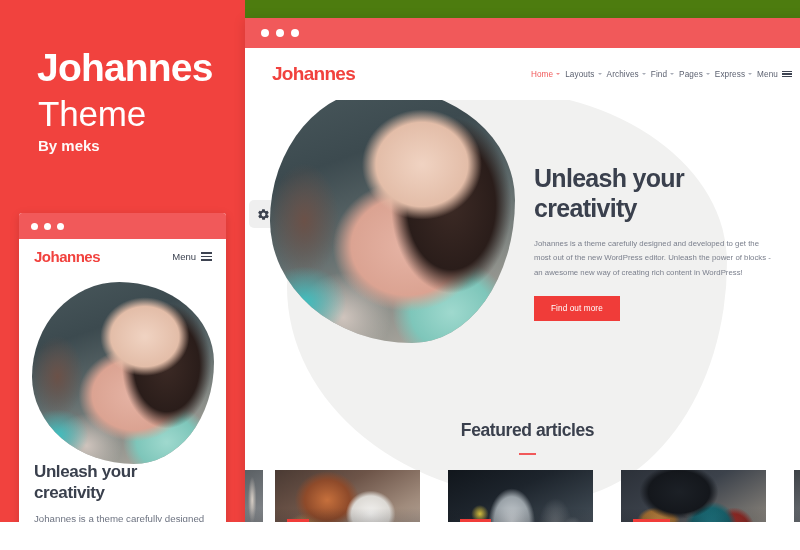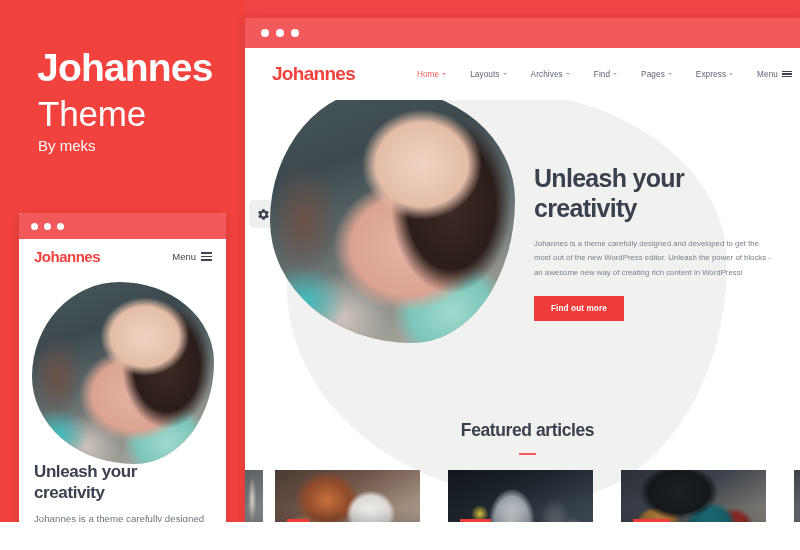--- a/index.html
+++ b/index.html
@@ -1,40 +1,40 @@
 <!DOCTYPE html>
 <html><head>
 <meta charset="utf-8">
 <style>
   * { margin:0; padding:0; box-sizing:border-box; }
   html, body {
     width:800px; height:550px; overflow:hidden;
     font-family:"Liberation Sans", sans-serif;
     background:#ffffff;
   }
-  .stage { position:relative; width:800px; height:522px; background:#ef4444; overflow:hidden; }
+  .stage { position:relative; width:800px; height:522px; background:#4d7c0f; overflow:hidden; }
 
   
   .left-panel {
     position:absolute; left:0; top:0; width:245px; height:550px;
     background:#F1423E;
   }
   .theme-name {
     position:absolute; left:37px; top:48px;
     font-size:39px; font-weight:bold; color:#ffffff;
     letter-spacing:-0.8px; line-height:1;
   }
   .theme-sub {
     position:absolute; left:38px; top:96px;
     font-size:35px; font-weight:300; color:#ffffff;
     letter-spacing:-0.2px; line-height:1;
   }
   .theme-author {
     position:absolute; left:38px; top:138px;
-    font-size:15px; font-weight:400; color:#ffffff;
+    font-size:15px; font-weight:700; color:#ffffff;
     opacity:0.97; line-height:1;
   }
 
   
   .mobile-preview {
     position:absolute; left:19px; top:213px; width:207px; height:340px;
     background:#ffffff; overflow:hidden;
     border-radius:3px;
     box-shadow:0 2px 10px rgba(0,0,0,0.13);
   }
@@ -78,21 +78,21 @@
     padding-left:16px; gap:7px;
   }
   .bw-dot { width:8px; height:8px; border-radius:50%; background:#ffffff; }
 
   
   .site-nav {
     height:52px; display:flex; align-items:center;
     padding:0 18px 0 27px; background:#ffffff; position:relative; z-index:6;
   }
   .site-logo { font-size:19px; font-weight:bold; color:#F1423E; letter-spacing:-0.7px; }
-  .nav-items { margin-left:auto; display:flex; align-items:center; gap:24px; }
+  .nav-items { margin-left:auto; display:flex; align-items:center; gap:5px; }
   .nav-item {
     font-size:8.2px; color:#5d6271; display:flex; align-items:center; gap:3px;
     letter-spacing:0.1px; white-space:nowrap;
   }
   .nav-item.active { color:#F1595A; }
   .caret {
     width:0; height:0; border-left:2.6px solid transparent; border-right:2.6px solid transparent;
     border-top:2.8px solid #a9adb8; display:block;
   }
   .nav-item.active .caret { border-top-color:#F1898A; }
@@ -120,21 +120,21 @@
   .hero-h1 {
     font-size:25px; font-weight:bold; color:#3a404d; line-height:1.18;
     letter-spacing:-0.7px;
   }
   .hero-p {
     margin-top:14px; font-size:7.8px; color:#7a7f8c; line-height:1.85; width:238px;
   }
   .hero-btn {
     margin-top:16px; display:inline-block;
     background:#F03C39; color:#ffffff;
-    font-size:8.2px; font-weight:bold;
+    font-size:8.2px; font-weight:normal;
     padding:8px 17px; border:none; letter-spacing:0.1px; cursor:pointer;
   }
 
   
   .featured-wrap { position:relative; text-align:center; padding-top:10px; }
   .featured-h2 {
     font-size:17.5px; font-weight:bold; color:#3a404d; letter-spacing:-0.4px;
   }
   .featured-dash {
     width:17px; height:2px; background:#F1595A; margin:12px auto 0 auto;

